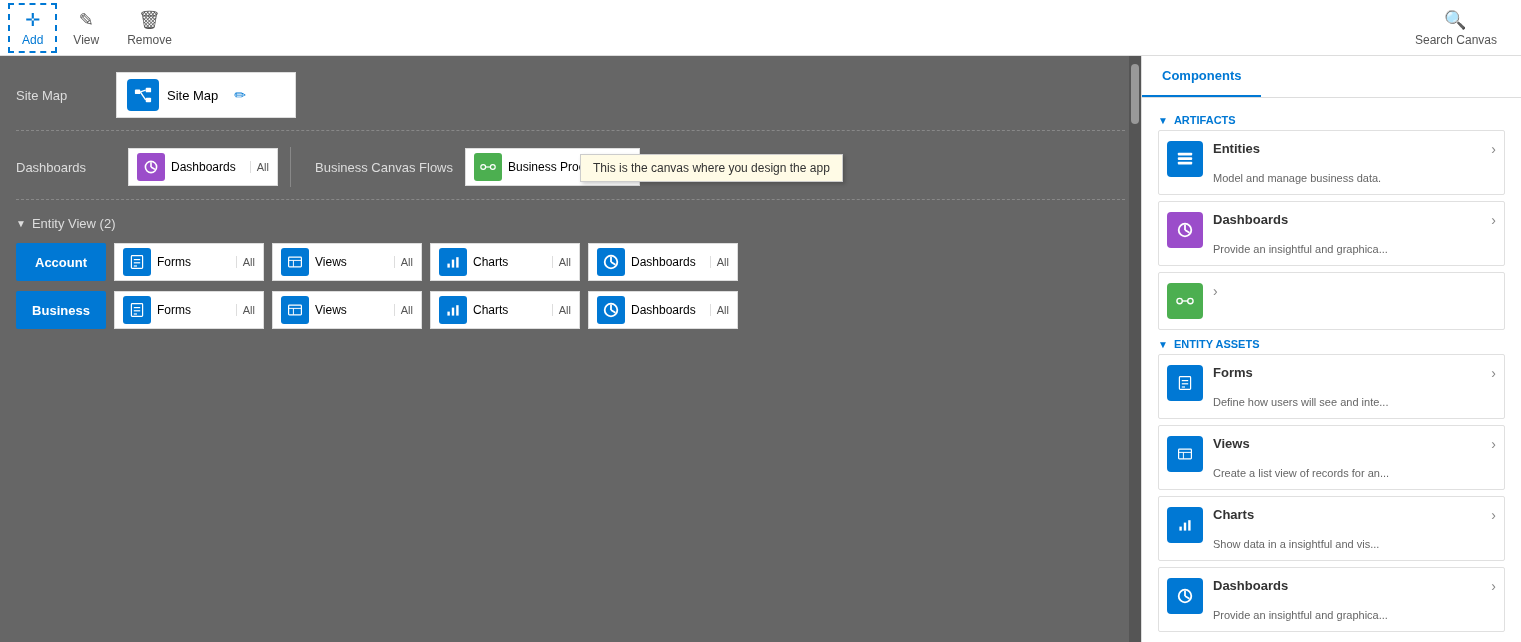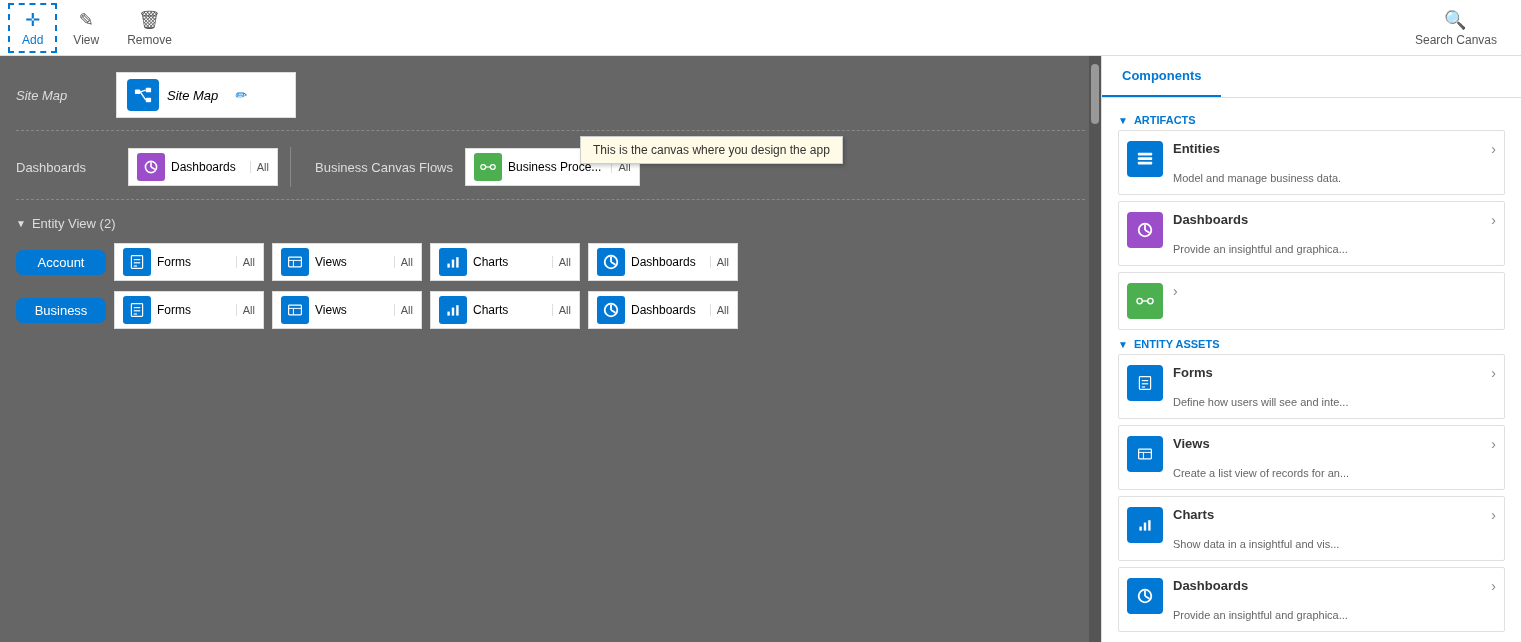--- a/index.html
+++ b/index.html
@@ -56,40 +56,39 @@
       flex: 1;
       background: #666;
       overflow-y: auto;
       padding: 16px;
       position: relative;
     }
 
     
     .canvas-tooltip {
       position: absolute;
-      top: 80px;
+      top: 98px;
       left: 580px;
       background: #fffbe6;
       border: 1px solid #ccc;
       padding: 6px 12px;
       font-size: 12px;
       color: #333;
       white-space: nowrap;
       z-index: 10;
       box-shadow: 2px 2px 4px rgba(0,0,0,0.2);
     }
 
     
     .site-map-row {
       display: flex;
       align-items: center;
       margin-bottom: 16px;
       padding-bottom: 12px;
       border-bottom: 1px dashed #888;
-      font-style: italic;
     }
     .row-label {
       color: #ddd;
       font-size: 13px;
       width: 100px;
       flex-shrink: 0;
     }
     .site-map-card {
       display: flex;
       align-items: center;
@@ -166,34 +165,34 @@
     
     .entity-row {
       display: flex;
       align-items: center;
       gap: 8px;
       margin-bottom: 10px;
       flex-wrap: nowrap;
     }
     .entity-btn {
       min-width: 90px;
-      height: 25px;
+      height: 38px;
       background: #0078d4;
       color: white;
       border: none;
-      border-radius: 7px;
+      border-radius: 2px;
       font-size: 13px;
-      font-weight: 400;
+      font-weight: 700;
       cursor: pointer;
       padding: 0 12px;
     }
 
     
     .right-panel {
-      width: 420px;
+      width: 380px;
       background: #fff;
       border-left: 1px solid #ddd;
       display: flex;
       flex-direction: column;
       overflow-y: auto;
     }
     .panel-tabs {
       display: flex;
       border-bottom: 1px solid #ddd;
     }

